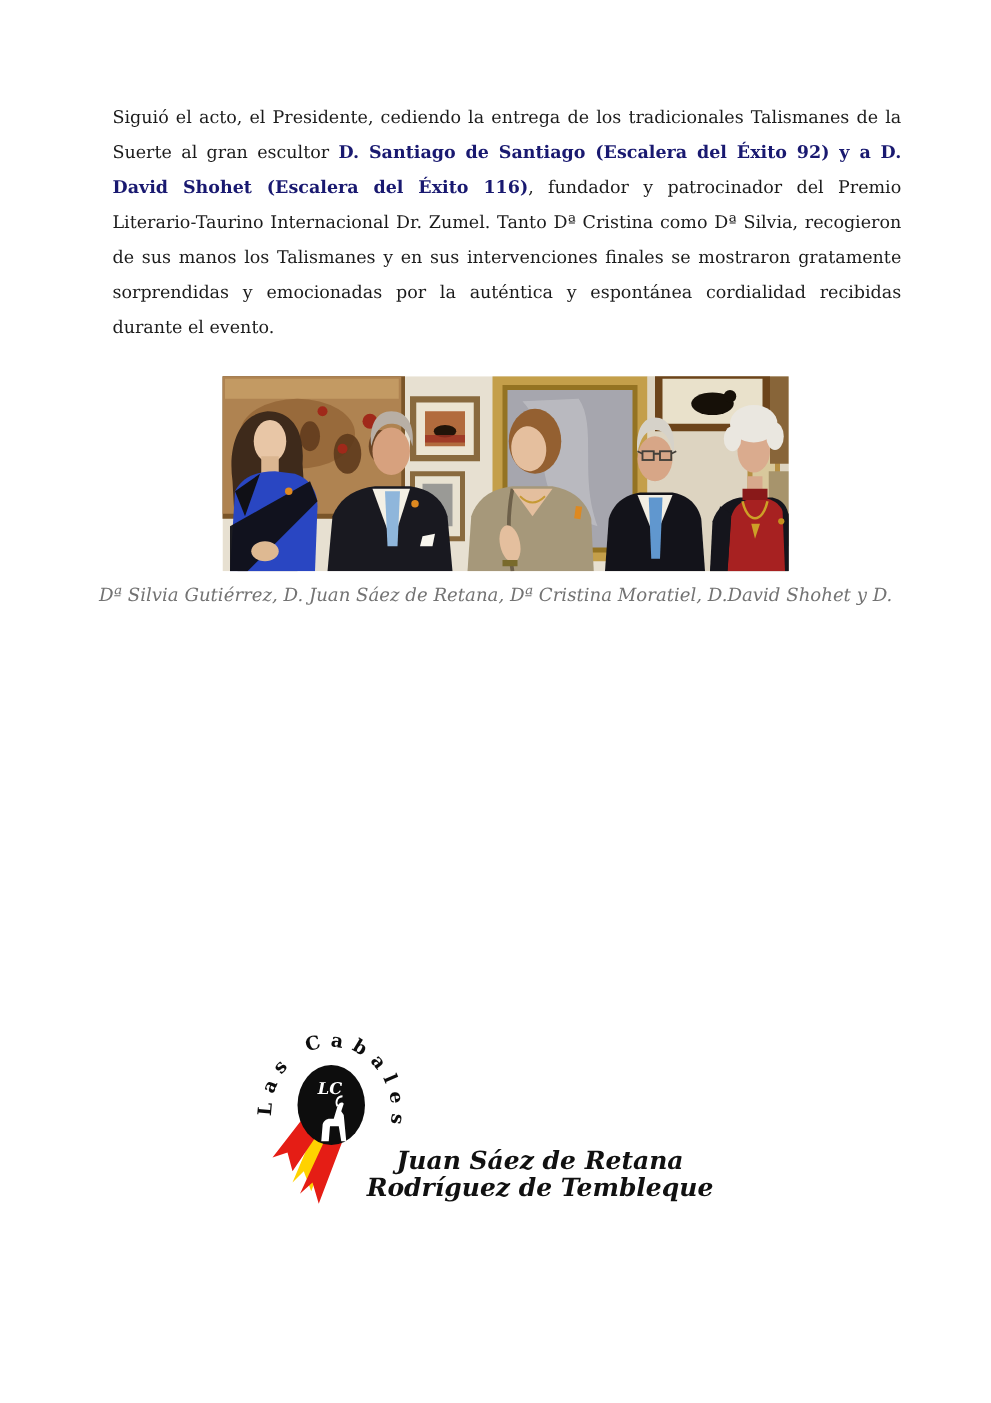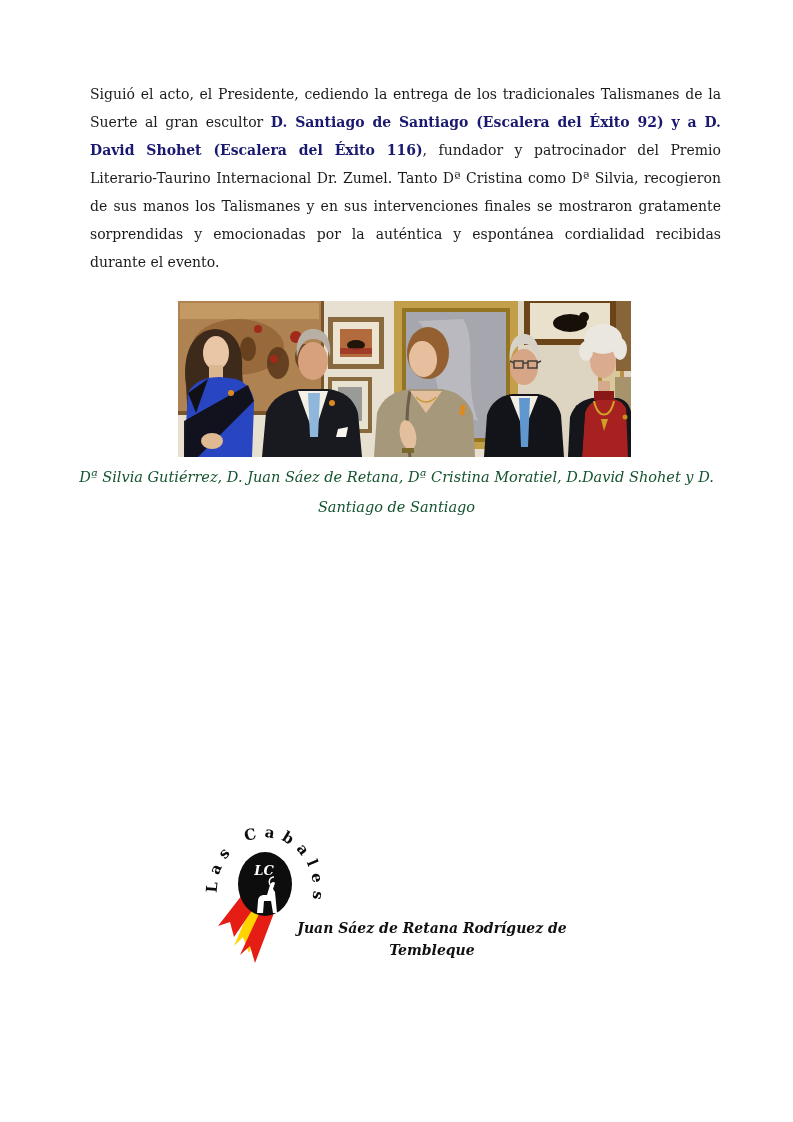--- a/index.html
+++ b/index.html
@@ -25,32 +25,32 @@
   }
   .photo-wrap{
     position:absolute;left:178px;top:301px;width:453px;height:156px;margin:0;
   }
   .photo-wrap svg{display:block;width:453px;height:156px;filter:blur(.4px) saturate(.95);}
   .caption{
     position:absolute;left:0;top:462px;width:793px;
     text-align:center;
     font-style:italic;
     font-size:14.5px;line-height:30px;
-    color:#14532d;
+    color:#737373;
   }
   .logo-svg{
     position:absolute;left:204px;top:813px;width:118px;height:152px;
   }
   .signature{
     position:absolute;left:262px;top:917px;width:340px;
     text-align:center;
   }
   .sig-name{
     font-style:italic;font-weight:bold;
-    font-size:14px;line-height:22px;
+    font-size:20px;line-height:22px;
     color:#111111;
   }
   .sig-title{
     font-style:italic;
     font-size:15px;line-height:18px;
     letter-spacing:2px;
     color:#696969;
     margin-top:3px;
   }
 </style>
@@ -167,21 +167,20 @@
         <ellipse cx="442" cy="48" rx="7" ry="11" fill="#eae7e0"></ellipse>
         <path d="M 416,100 C 420,118 432,118 436,100" stroke="#cfa021" stroke-width="2" fill="none"></path>
         <path d="M 423,118 L 430,118 L 426,130 Z" fill="#cfa021"></path>
         <circle cx="447" cy="116" r="2.5" fill="#c89018"></circle>
       </g>
     </svg>
   </figure>
 
   <div class="caption">
     <div>Dª Silvia Gutiérrez, D. Juan Sáez de Retana, Dª Cristina Moratiel, D.David Shohet y D.</div>
-    <div>Santiago de Santiago</div>
   </div>
 
   <svg class="logo-svg" viewBox="0 0 118 152">
 
     <rect x="50" y="84" width="9" height="24" fill="#1a1a1a" transform="rotate(8 54 96)"></rect>
     <polygon points="49,88 63,92 45,140 39,124 30,133" fill="#ffd200"></polygon>
     <polygon points="38,82 53,90 30,124 26,109 14,113" fill="#e51d15"></polygon>
     <polygon points="60,90 73,92 51,150 46,133 36,142" fill="#e51d15"></polygon>
 
     <ellipse cx="61" cy="71" rx="27" ry="32" fill="#0d0d0d"></ellipse>

